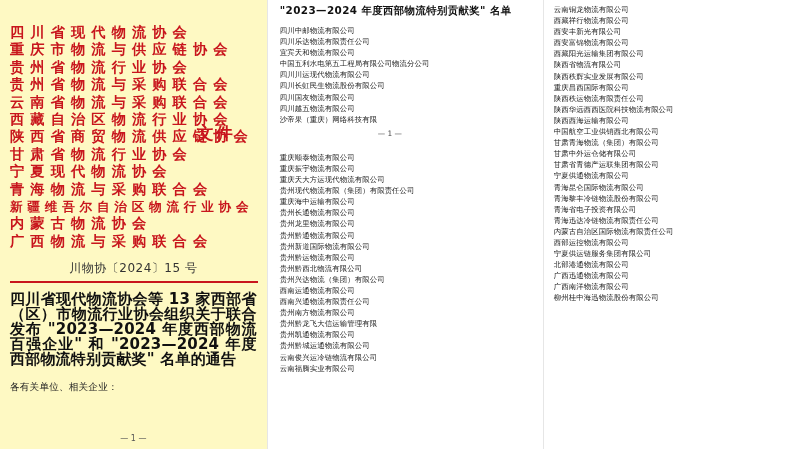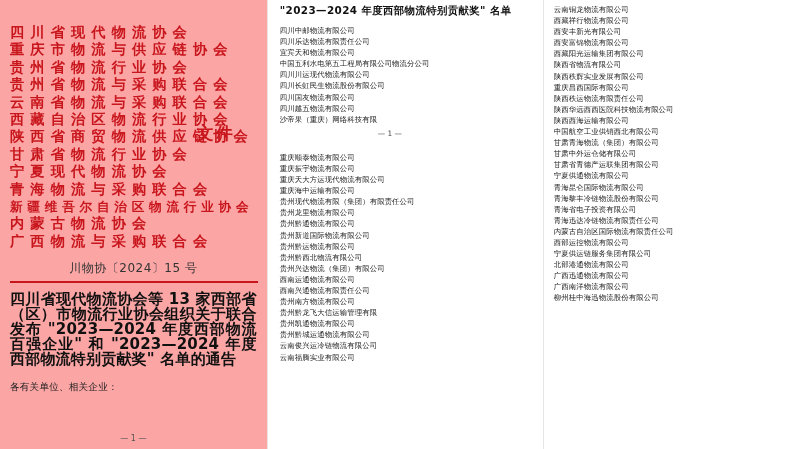--- a/index.html
+++ b/index.html
@@ -19,21 +19,21 @@
     height: 449px;
     background: #ffffff;
     display: flex;
   }
 
   
   .left-panel {
     position: relative;
     width: 278px;
     height: 449px;
-    background: #fca5a5;
+    background: #fef9c3;
     box-sizing: border-box;
     padding: 6px 10px 0 10px;
     overflow: hidden;
   }
   .assoc-block {
     margin-top: 18px;
   }
   .assoc-line {
     color: #c8161d;
     font-family: "DejaVu Sans", "Liberation Sans", sans-serif;
@@ -209,22 +209,23 @@
       <div class="name-item">沙帝果（重庆）网络科技有限</div>
     </div>
 
     <div class="mid-page-num">— 1 —</div>
     <div class="gap"></div>
 
     <div class="name-col">
       <div class="name-item">重庆顺泰物流有限公司</div>
       <div class="name-item">重庆振宇物流有限公司</div>
       <div class="name-item">重庆天大方运现代物流有限公司</div>
+      <div class="name-item">贵州现代物流有限（集团）有限责任公司</div>
       <div class="name-item">重庆海中运输有限公司</div>
-      <div class="name-item">贵州现代物流有限（集团）有限责任公司</div>
+      <div class="name-item">贵州长通物流有限公司</div>
       <div class="name-item">贵州龙里物流有限公司</div>
       <div class="name-item">贵州黔通物流有限公司</div>
       <div class="name-item">贵州新道国际物流有限公司</div>
       <div class="name-item">贵州黔运物流有限公司</div>
       <div class="name-item">贵州黔西北物流有限公司</div>
       <div class="name-item">贵州兴达物流（集团）有限公司</div>
       <div class="name-item">西南运通物流有限公司</div>
       <div class="name-item">西南兴通物流有限责任公司</div>
       <div class="name-item">贵州南方物流有限公司</div>
       <div class="name-item">贵州黔龙飞大信运输管理有限</div>

